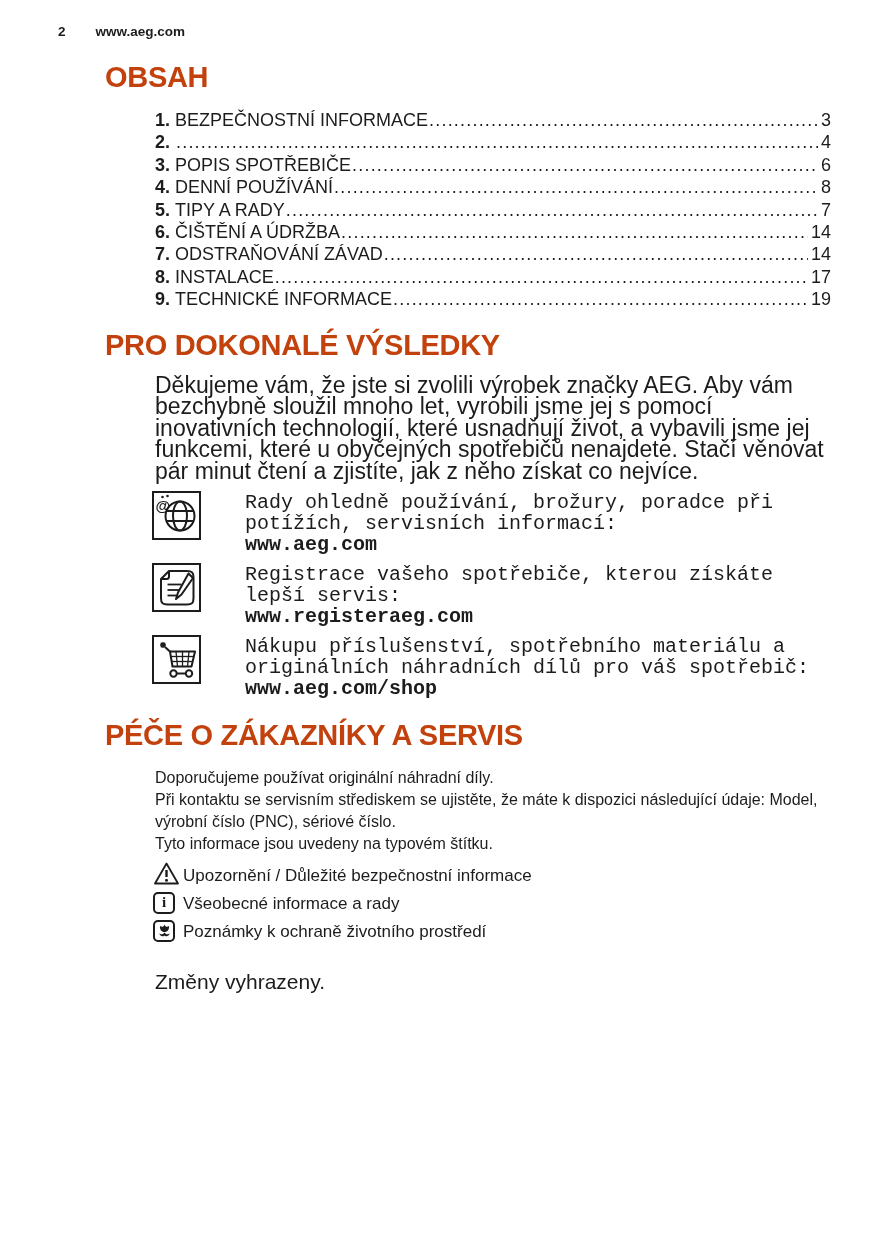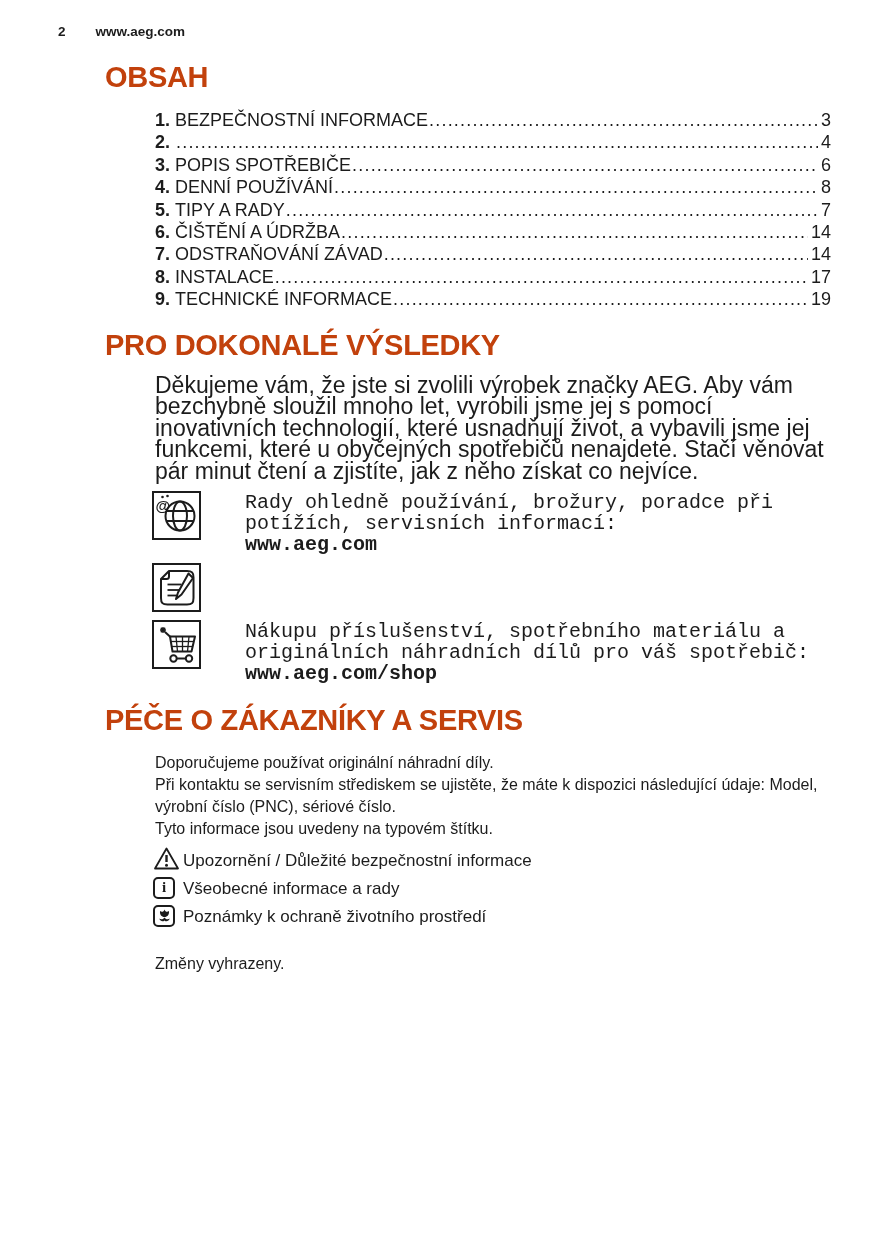--- a/index.html
+++ b/index.html
@@ -60,21 +60,21 @@
   .care-first { margin-top: 15px; }
 
   .note-row { display: flex; align-items: flex-end; margin-top: 6px; font-size: 17px; }
   .note-icon { flex: 0 0 auto; width: 30px; display: flex; justify-content: flex-start; margin-left: -2px; }
   .mini-box {
     width: 22px; height: 22px; border: 2px solid #1c1c1c; border-radius: 5px;
     display: flex; align-items: center; justify-content: center;
   }
   .info-i { font-family: "Liberation Serif", serif; font-weight: bold; font-size: 15px; line-height: 1; }
 
-  .footer-note { font-size: 16px; margin-top: 28px; }
+  .footer-note { font-size: 21px; margin-top: 28px; }
 </style>
 </head>
 <body>
 
 <div class="page">
 
   <div class="hdr">
     <span class="pgnum">2</span>
     <span class="site">www.aeg.com</span>
   </div>
@@ -163,20 +163,24 @@
     <div class="link-row">
       <div class="icon-box">
         <svg width="44" height="44" viewBox="0 0 44 44">
           <path d="M14 6 H32 C37 6 38.5 7.5 38.5 12.5 V33 C38.5 38 37 39.5 32 39.5 H12.5 C7.5 39.5 6 38 6 33 V14 Z" fill="none" stroke="#1c1c1c" stroke-width="2" stroke-linejoin="round"></path>
           <path d="M14 6 V11.5 C14 13 13 14 11.5 14 H6" fill="none" stroke="#1c1c1c" stroke-width="2"></path>
           <line x1="12.5" y1="19.5" x2="26.5" y2="19.5" stroke="#1c1c1c" stroke-width="1.8"></line>
           <line x1="12.5" y1="25" x2="26.5" y2="25" stroke="#1c1c1c" stroke-width="1.8"></line>
           <line x1="12.5" y1="30.5" x2="24.5" y2="30.5" stroke="#1c1c1c" stroke-width="1.8"></line>
           <path d="M33.5 8.5 L38 13 L26.5 29.5 L21 34 L23 27.5 Z" fill="#ffffff" stroke="#1c1c1c" stroke-width="2" stroke-linejoin="round"></path>
         </svg>
+      </div>
+      <div class="link-text">
+        <span>Registrace vašeho spotřebiče, kterou získáte lepší servis:</span><br>
+        <span class="bold">www.registeraeg.com</span>
       </div>
     </div>
 
     <div class="link-row">
       <div class="icon-box">
         <svg width="44" height="44" viewBox="0 0 44 44">
           <path d="M8 5 v6 M5 8 h6 M5.8 5.8 l4.4 4.4 M10.2 5.8 l-4.4 4.4" stroke="#1c1c1c" stroke-width="1.4"></path>
           <path d="M10 10 L16 15.5" stroke="#1c1c1c" stroke-width="2"></path>
           <path d="M15 14.5 H40 L36.5 29.5 H17.5 Z" fill="none" stroke="#1c1c1c" stroke-width="2" stroke-linejoin="round"></path>
           <line x1="21" y1="14.5" x2="22.5" y2="29.5" stroke="#1c1c1c" stroke-width="1.3"></line>

